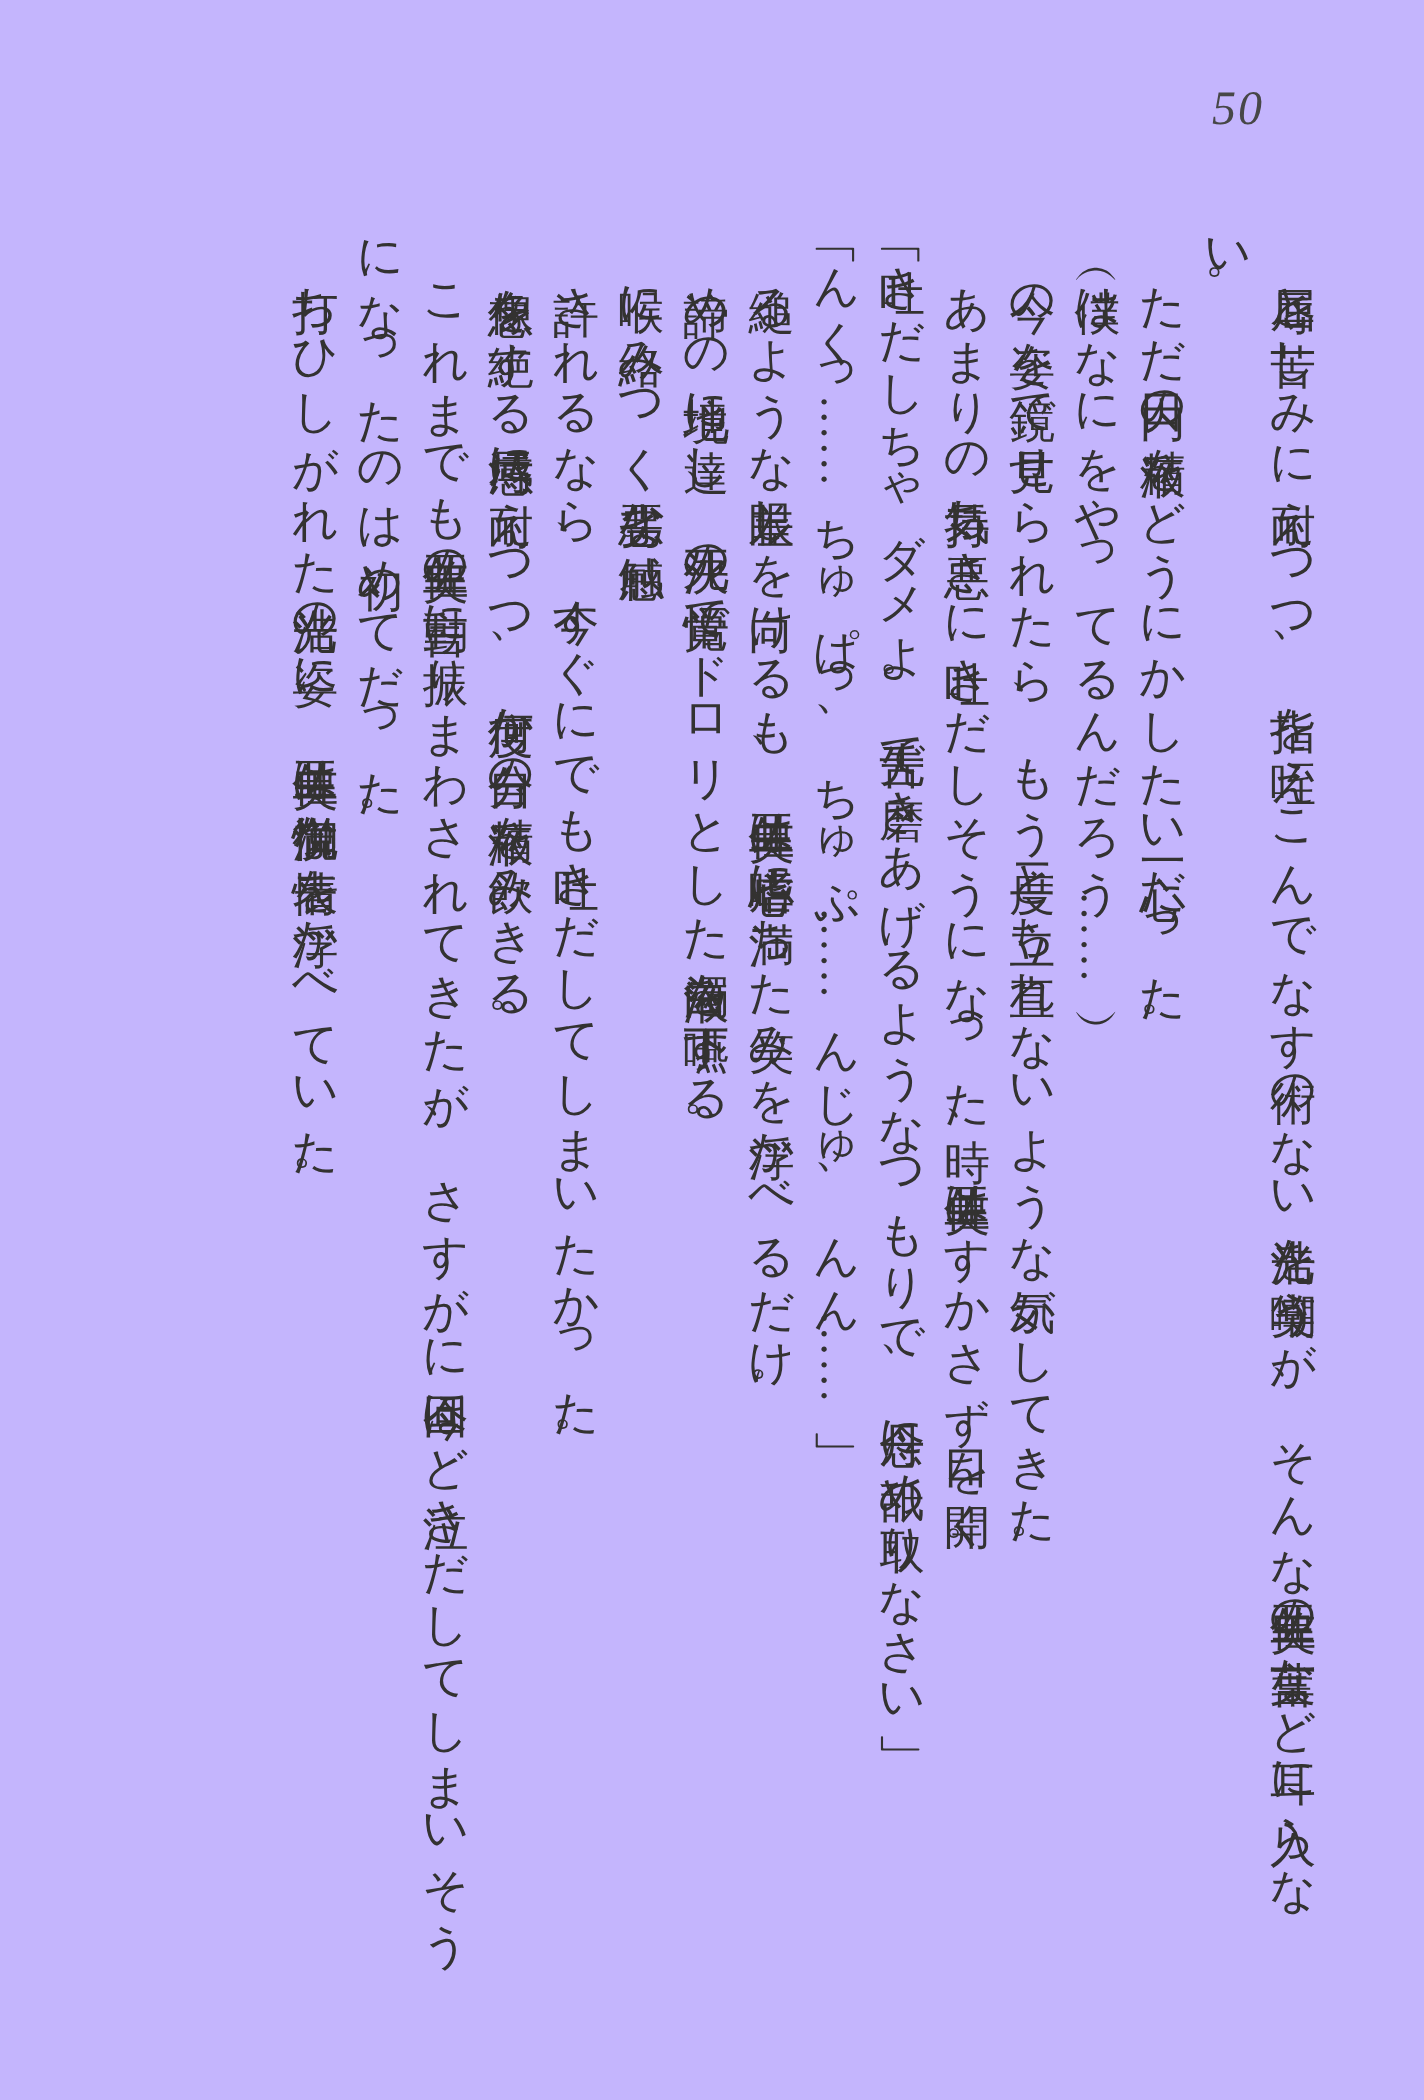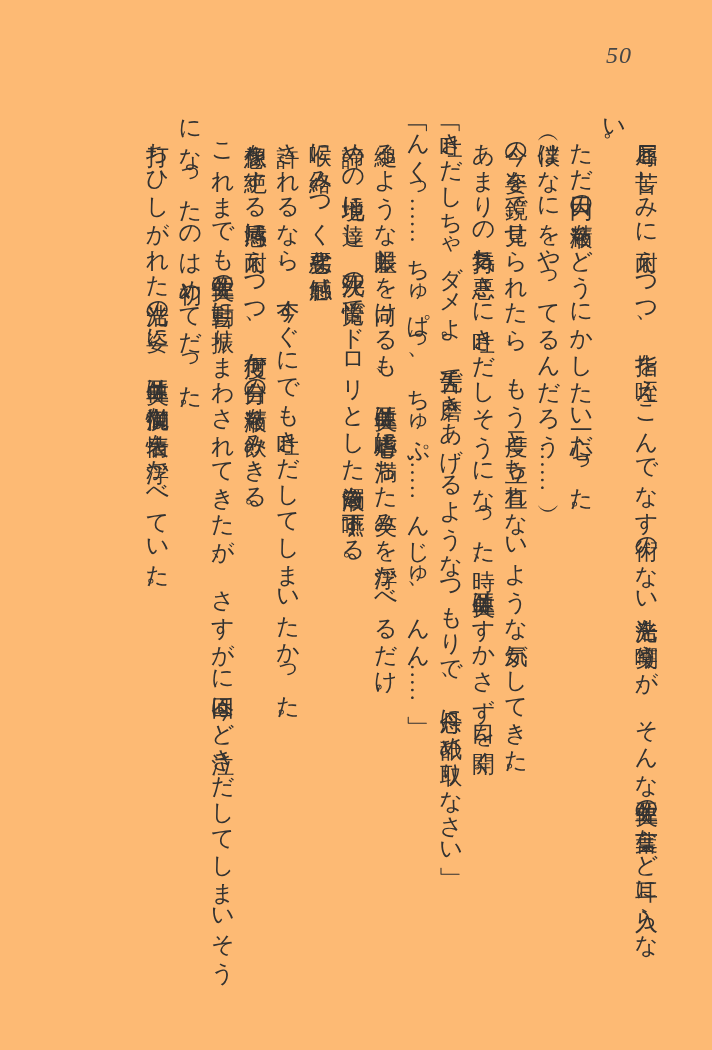--- a/index.html
+++ b/index.html
@@ -4,21 +4,21 @@
 <style>
   html, body {
     margin: 0;
     padding: 0;
     background: #ffffff;
   }
   .page {
     position: relative;
     width: 712px;
     height: 1050px;
-    background: #fdba74;
+    background: #c4b5fd;
     overflow: hidden;
     font-family: "Liberation Serif", "DejaVu Serif", serif;
   }
   .page-number {
     position: absolute;
     top: 42px;
     left: 606px;
     font-size: 24px;
     font-style: italic;
     letter-spacing: 1px;

